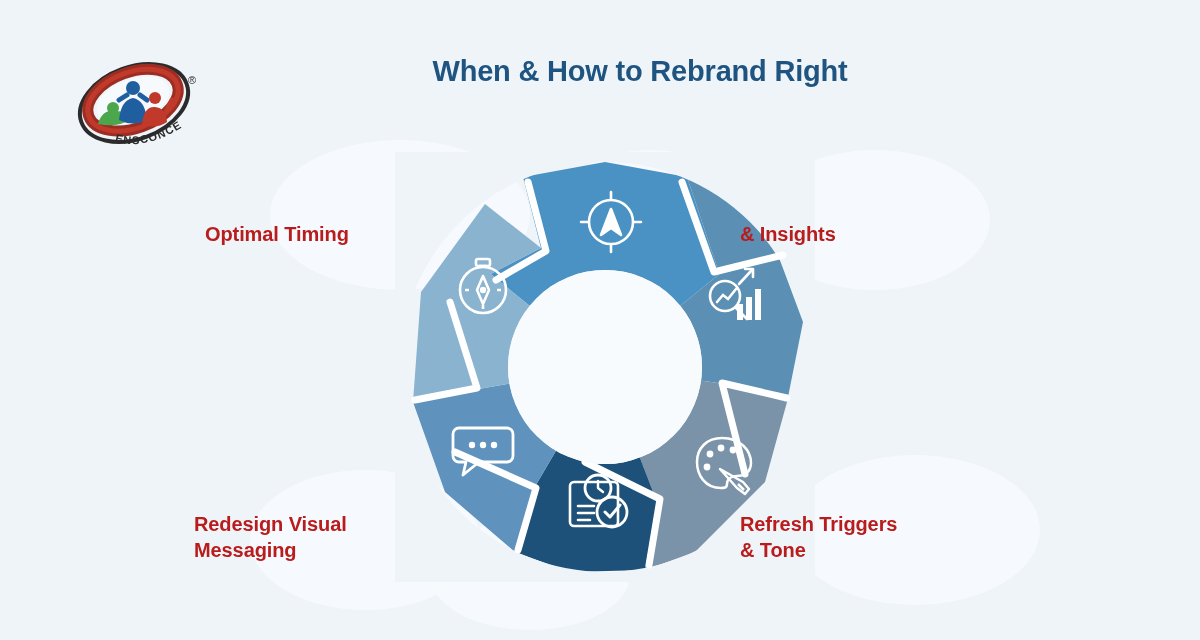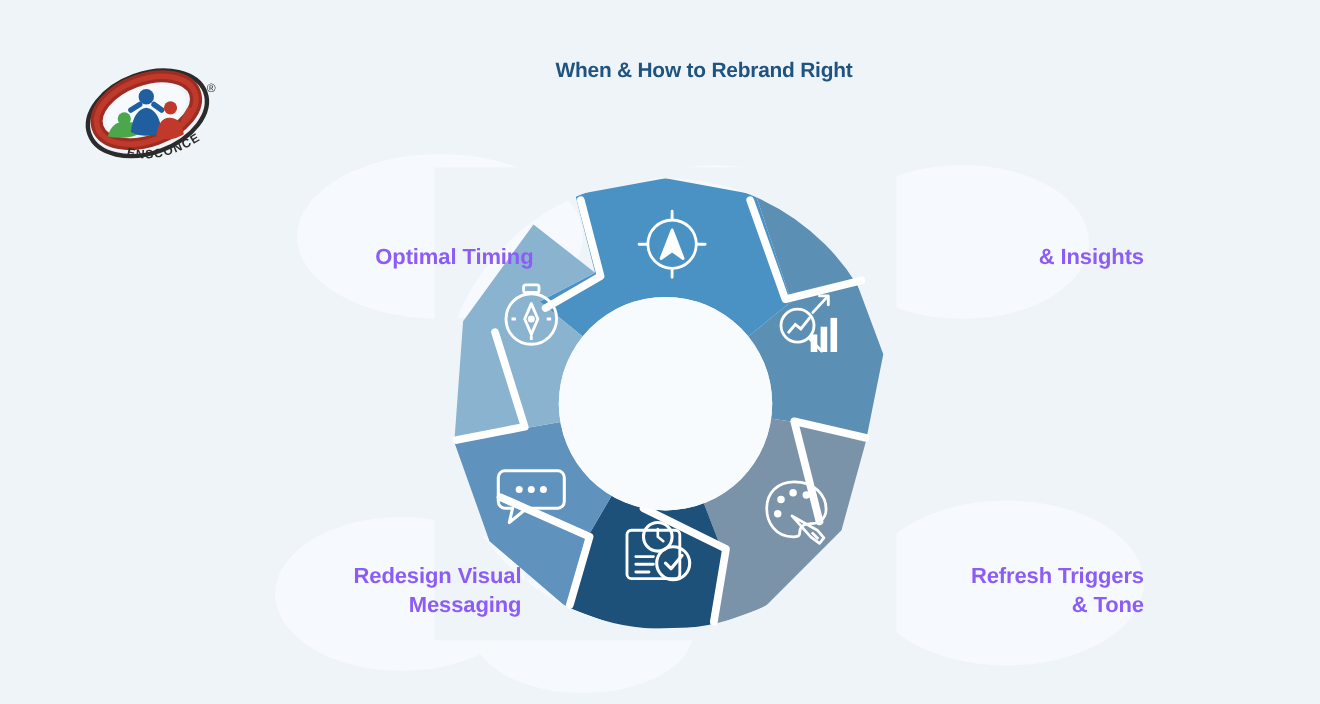--- a/index.html
+++ b/index.html
@@ -60,21 +60,21 @@
   }
   .title-main {
     font-size: 38px;
     font-weight: bold;
     color: #1f5480;
     letter-spacing: -0.4px;
     line-height: 1.12;
     white-space: nowrap;
   }
   .title-sub {
-    font-size: 19px;
+    font-size: 29px;
     font-weight: bold;
     color: #1f5480;
     letter-spacing: -0.2px;
     line-height: 1.2;
     margin-top: 6px;
     white-space: nowrap;
   }
 
   
   .wheel-wrap {
@@ -82,25 +82,25 @@
     left: 395px;
     top: 152px;
     width: 420px;
     height: 430px;
   }
   .wheel-wrap svg { display: block; }
 
   
   .seg-label {
     position: absolute;
-    color: #8b5cf6;
+    color: #b91c1c;
     font-weight: bold;
     font-size: 20px;
     line-height: 1.28;
-    text-align: right;
+    text-align: left;
     letter-spacing: -0.1px;
     white-space: nowrap;
   }
   .lbl-timing    { left: 205px; top: 222px; width: 280px; }
   .lbl-assess    { left: 740px; top: 222px; width: 300px; }
   .lbl-refresh   { left: 740px; top: 512px; width: 300px; }
   .lbl-redesign  { left: 194px; top: 512px; width: 280px; }
   .seg-label .l2 { display: block; }
 </style>
 </head>

